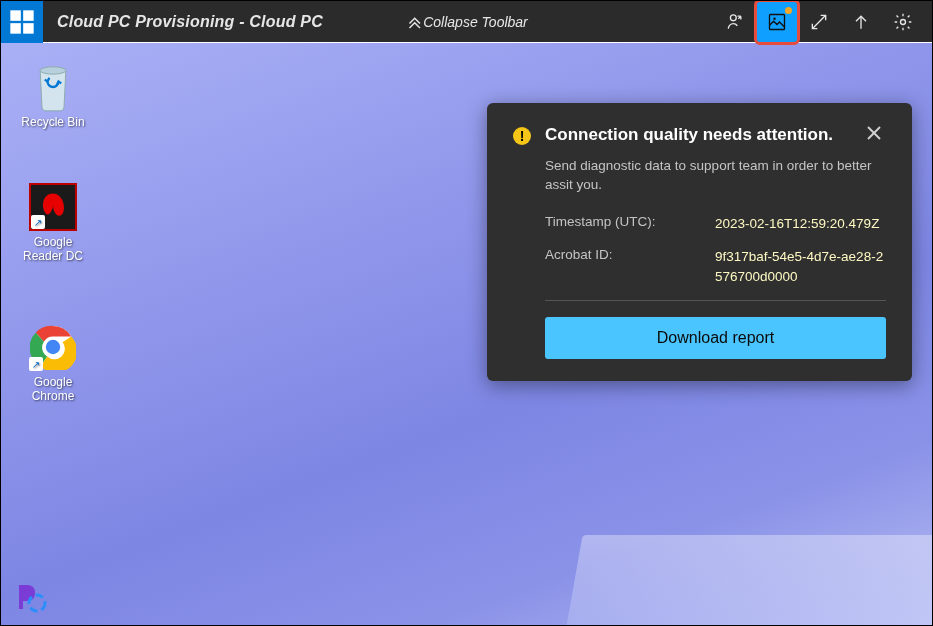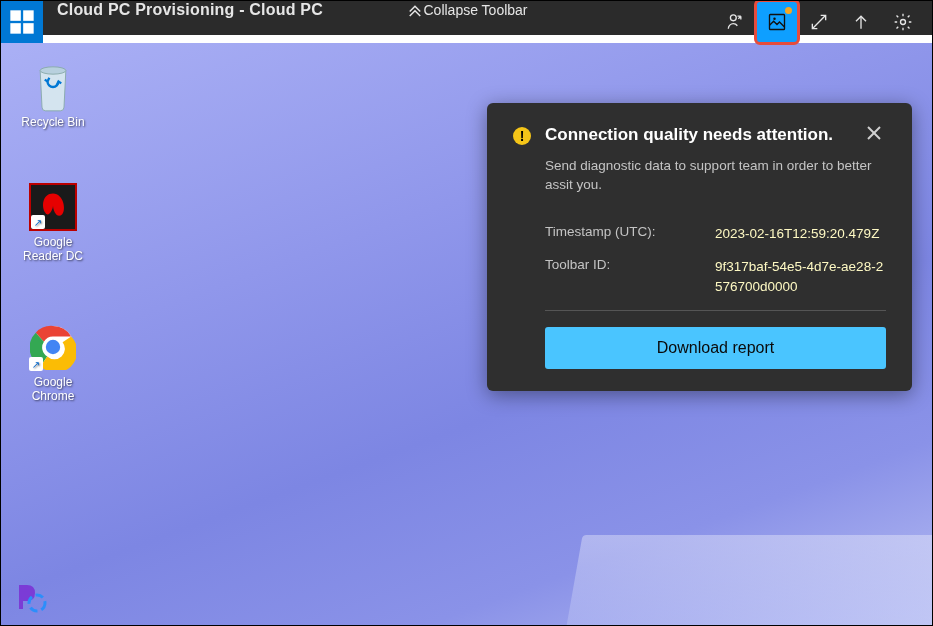--- a/index.html
+++ b/index.html
@@ -1,26 +1,27 @@
 <!DOCTYPE html>
 <html><head>
   <meta charset="utf-8">
   <style>
     * { margin: 0; padding: 0; box-sizing: border-box; font-family: "Segoe UI", Arial, sans-serif; }
     body { width: 933px; height: 626px; overflow: hidden; position: relative; border: 1px solid #000; }
     
     .toolbar {
       width: 100%;
-      height: 34px;
+      height: 41px;
       background: #2b2b2b;
       display: flex;
-      align-items: flex-start;
+      align-items: center;
       color: #e6e6e6;
       position: relative;
       z-index: 10;
+      font-style: italic;
     }
     .app-icon {
       width: 42px; height: 42px;
       display: flex; align-items: center; justify-content: center;
       background: #0078d4;
       position: relative;
     }
     .app-icon svg { width: 28px; height: 28px; }
     .title {
       padding-left: 14px;
@@ -155,21 +156,21 @@
       color: #fff;
       flex: 1;
     }
     .panel-close {
       width: 20px; height: 20px;
       cursor: pointer;
       position: relative;
     }
     .panel-close svg { width: 16px; height: 16px; stroke: #d0d0d0; stroke-width: 2; }
     .panel-body { padding-left: 32px; }
-    .panel-desc { font-size: 13.5px; line-height: 1.4; margin-bottom: 29px; color: #c4c4c4; }
+    .panel-desc { font-size: 13.5px; line-height: 1.4; margin-bottom: 19px; color: #c4c4c4; }
     .panel-row { display: flex; margin-bottom: 14px; font-size: 13.5px; }
     .panel-row .k { width: 170px; color: #c4c4c4; }
     .panel-row .v { flex: 1; color: #fef9c3; word-break: break-all; line-height: 1.45; }
     .divider { height: 1px; background: #555; margin: 8px 0 16px; }
     .show-details {
       display: inline-flex;
       align-items: center;
       gap: 6px;
       color: #2ea6ff;
       font-size: 15px;
@@ -308,21 +309,21 @@
         </svg>
       </div>
     </div>
     <div class="panel-body">
       <div class="panel-desc">Send diagnostic data to support team in order to better assit you.</div>
       <div class="panel-row">
         <div class="k">Timestamp (UTC):</div>
         <div class="v">2023-02-16T12:59:20.479Z</div>
       </div>
       <div class="panel-row">
-        <div class="k">Toolbar ID:</div>
+        <div class="k">Acrobat ID:</div>
         <div class="v">9f317baf-54e5-4d7e-ae28-2576700d0000</div>
       </div>
       <div class="divider"></div>
       <div class="download-btn">
         <span>Download report</span>
       </div>
     </div>
   </div>
 
   <div class="watermark">

